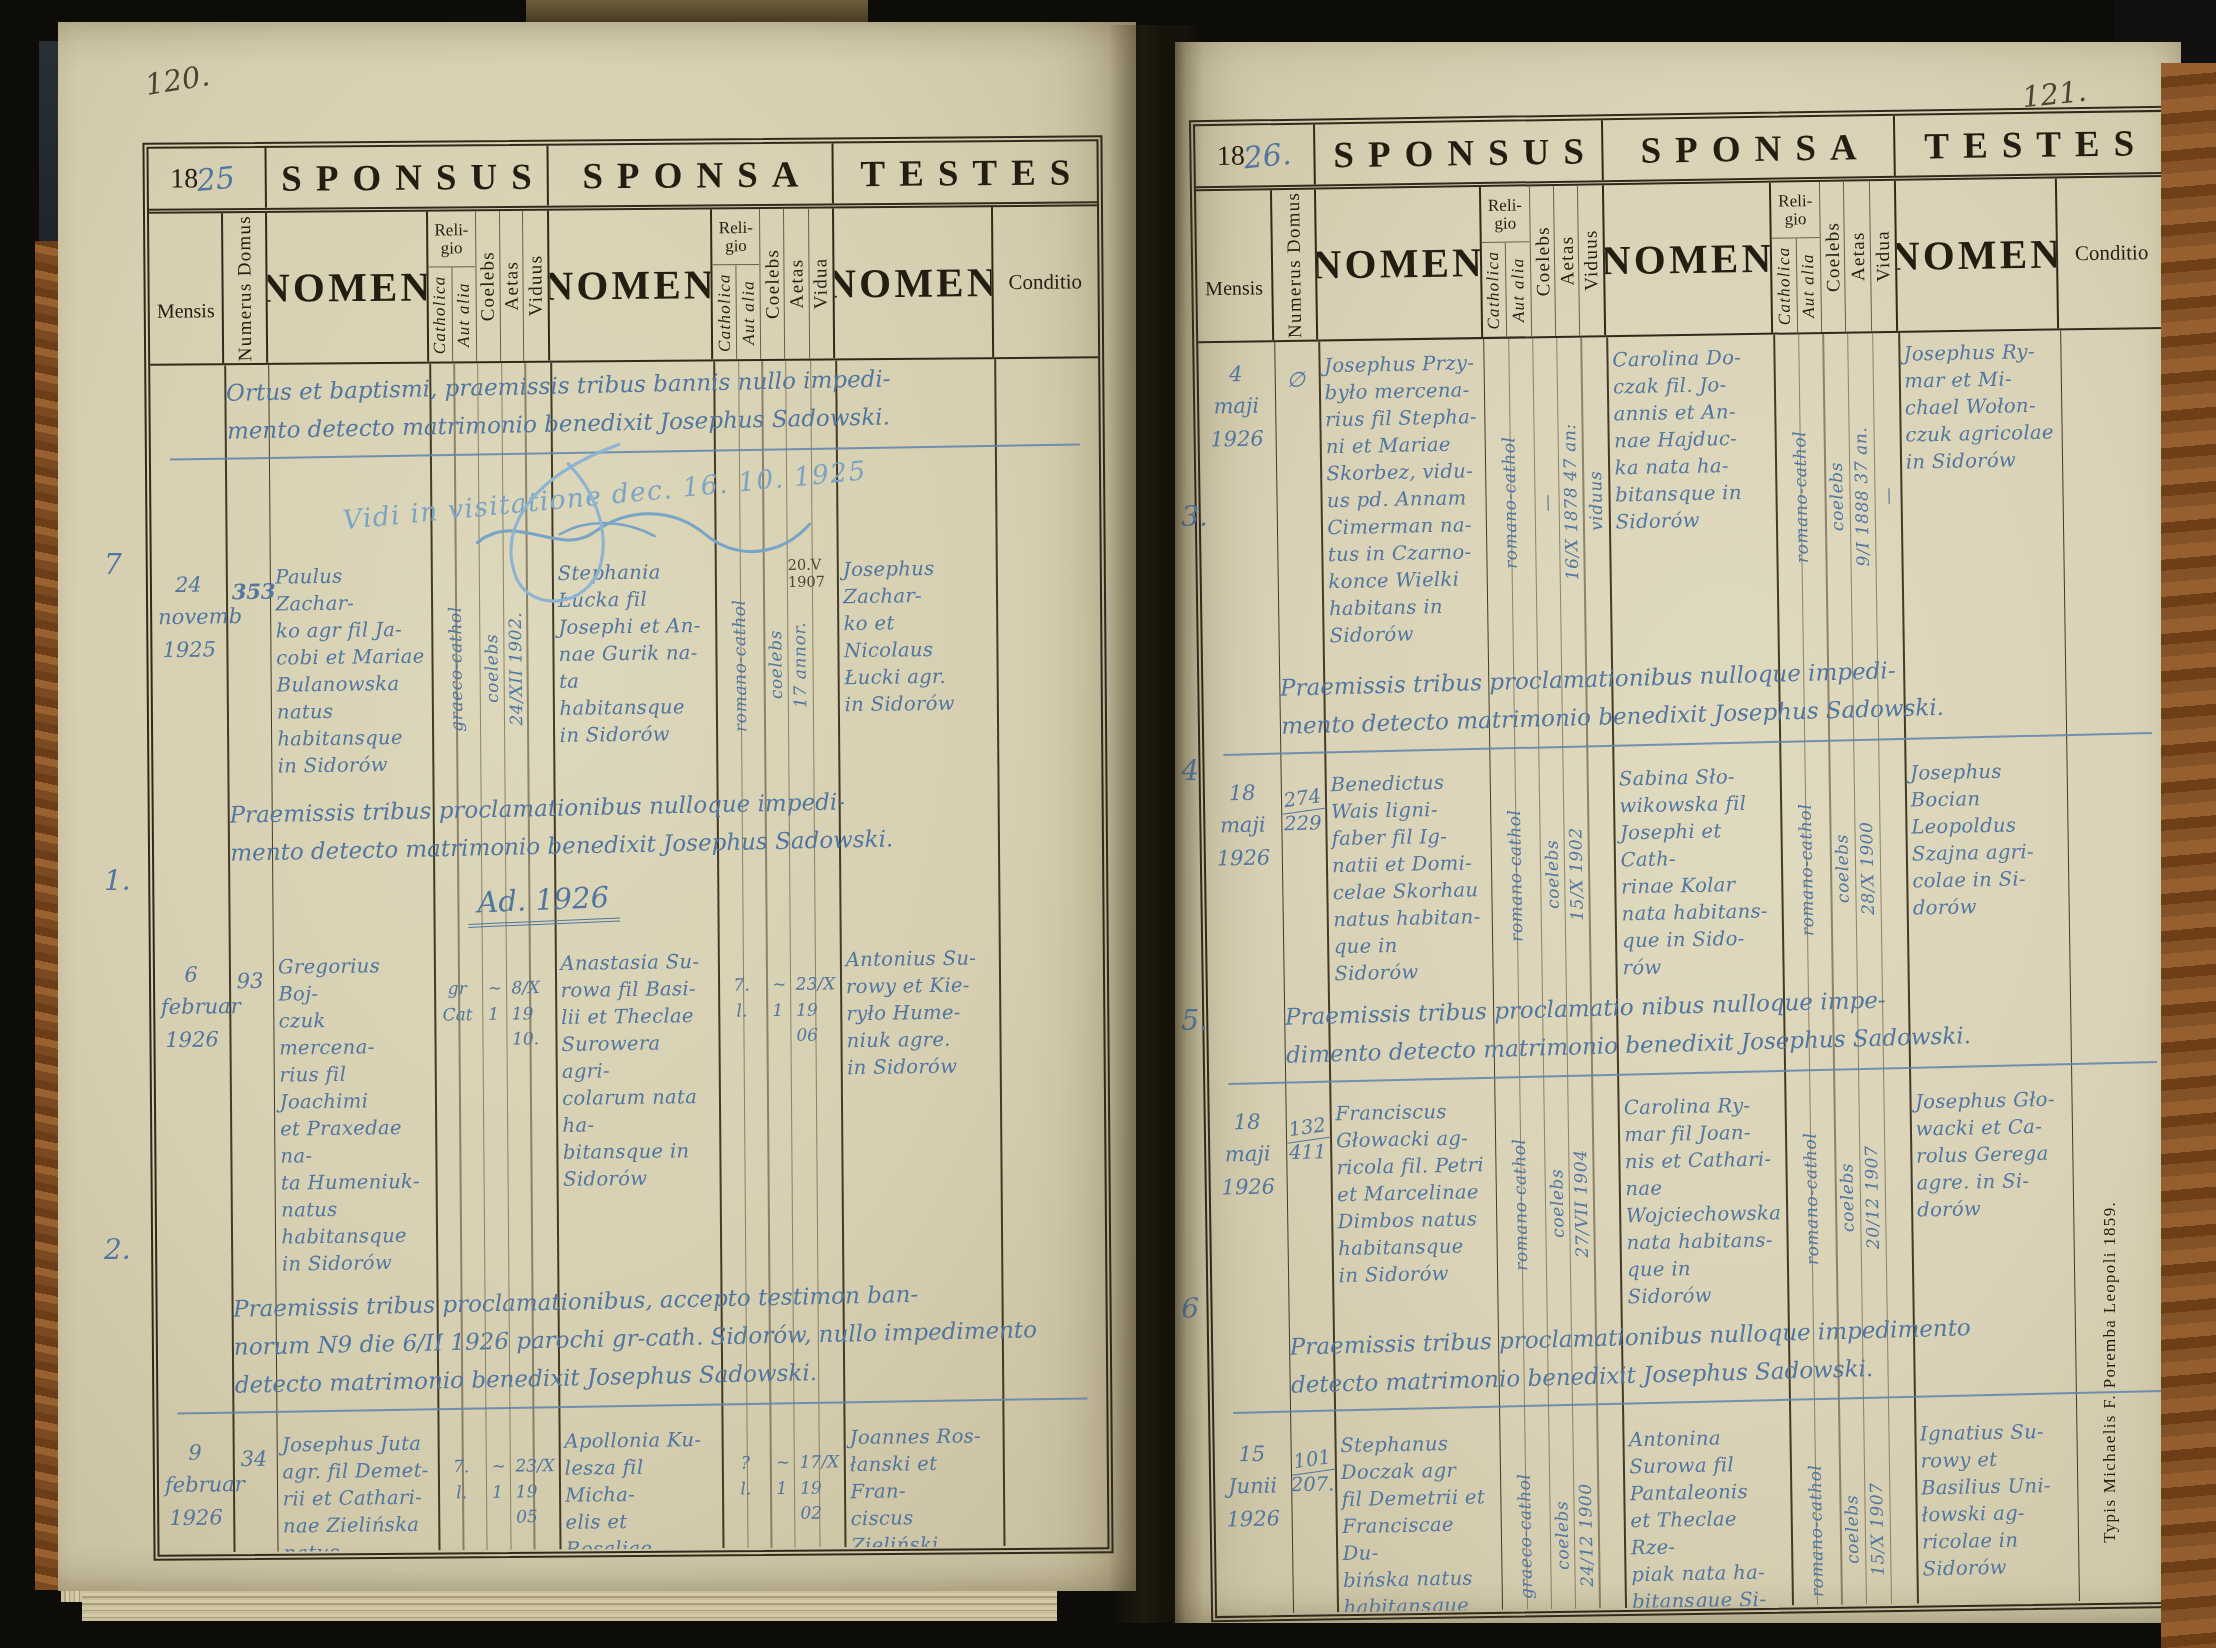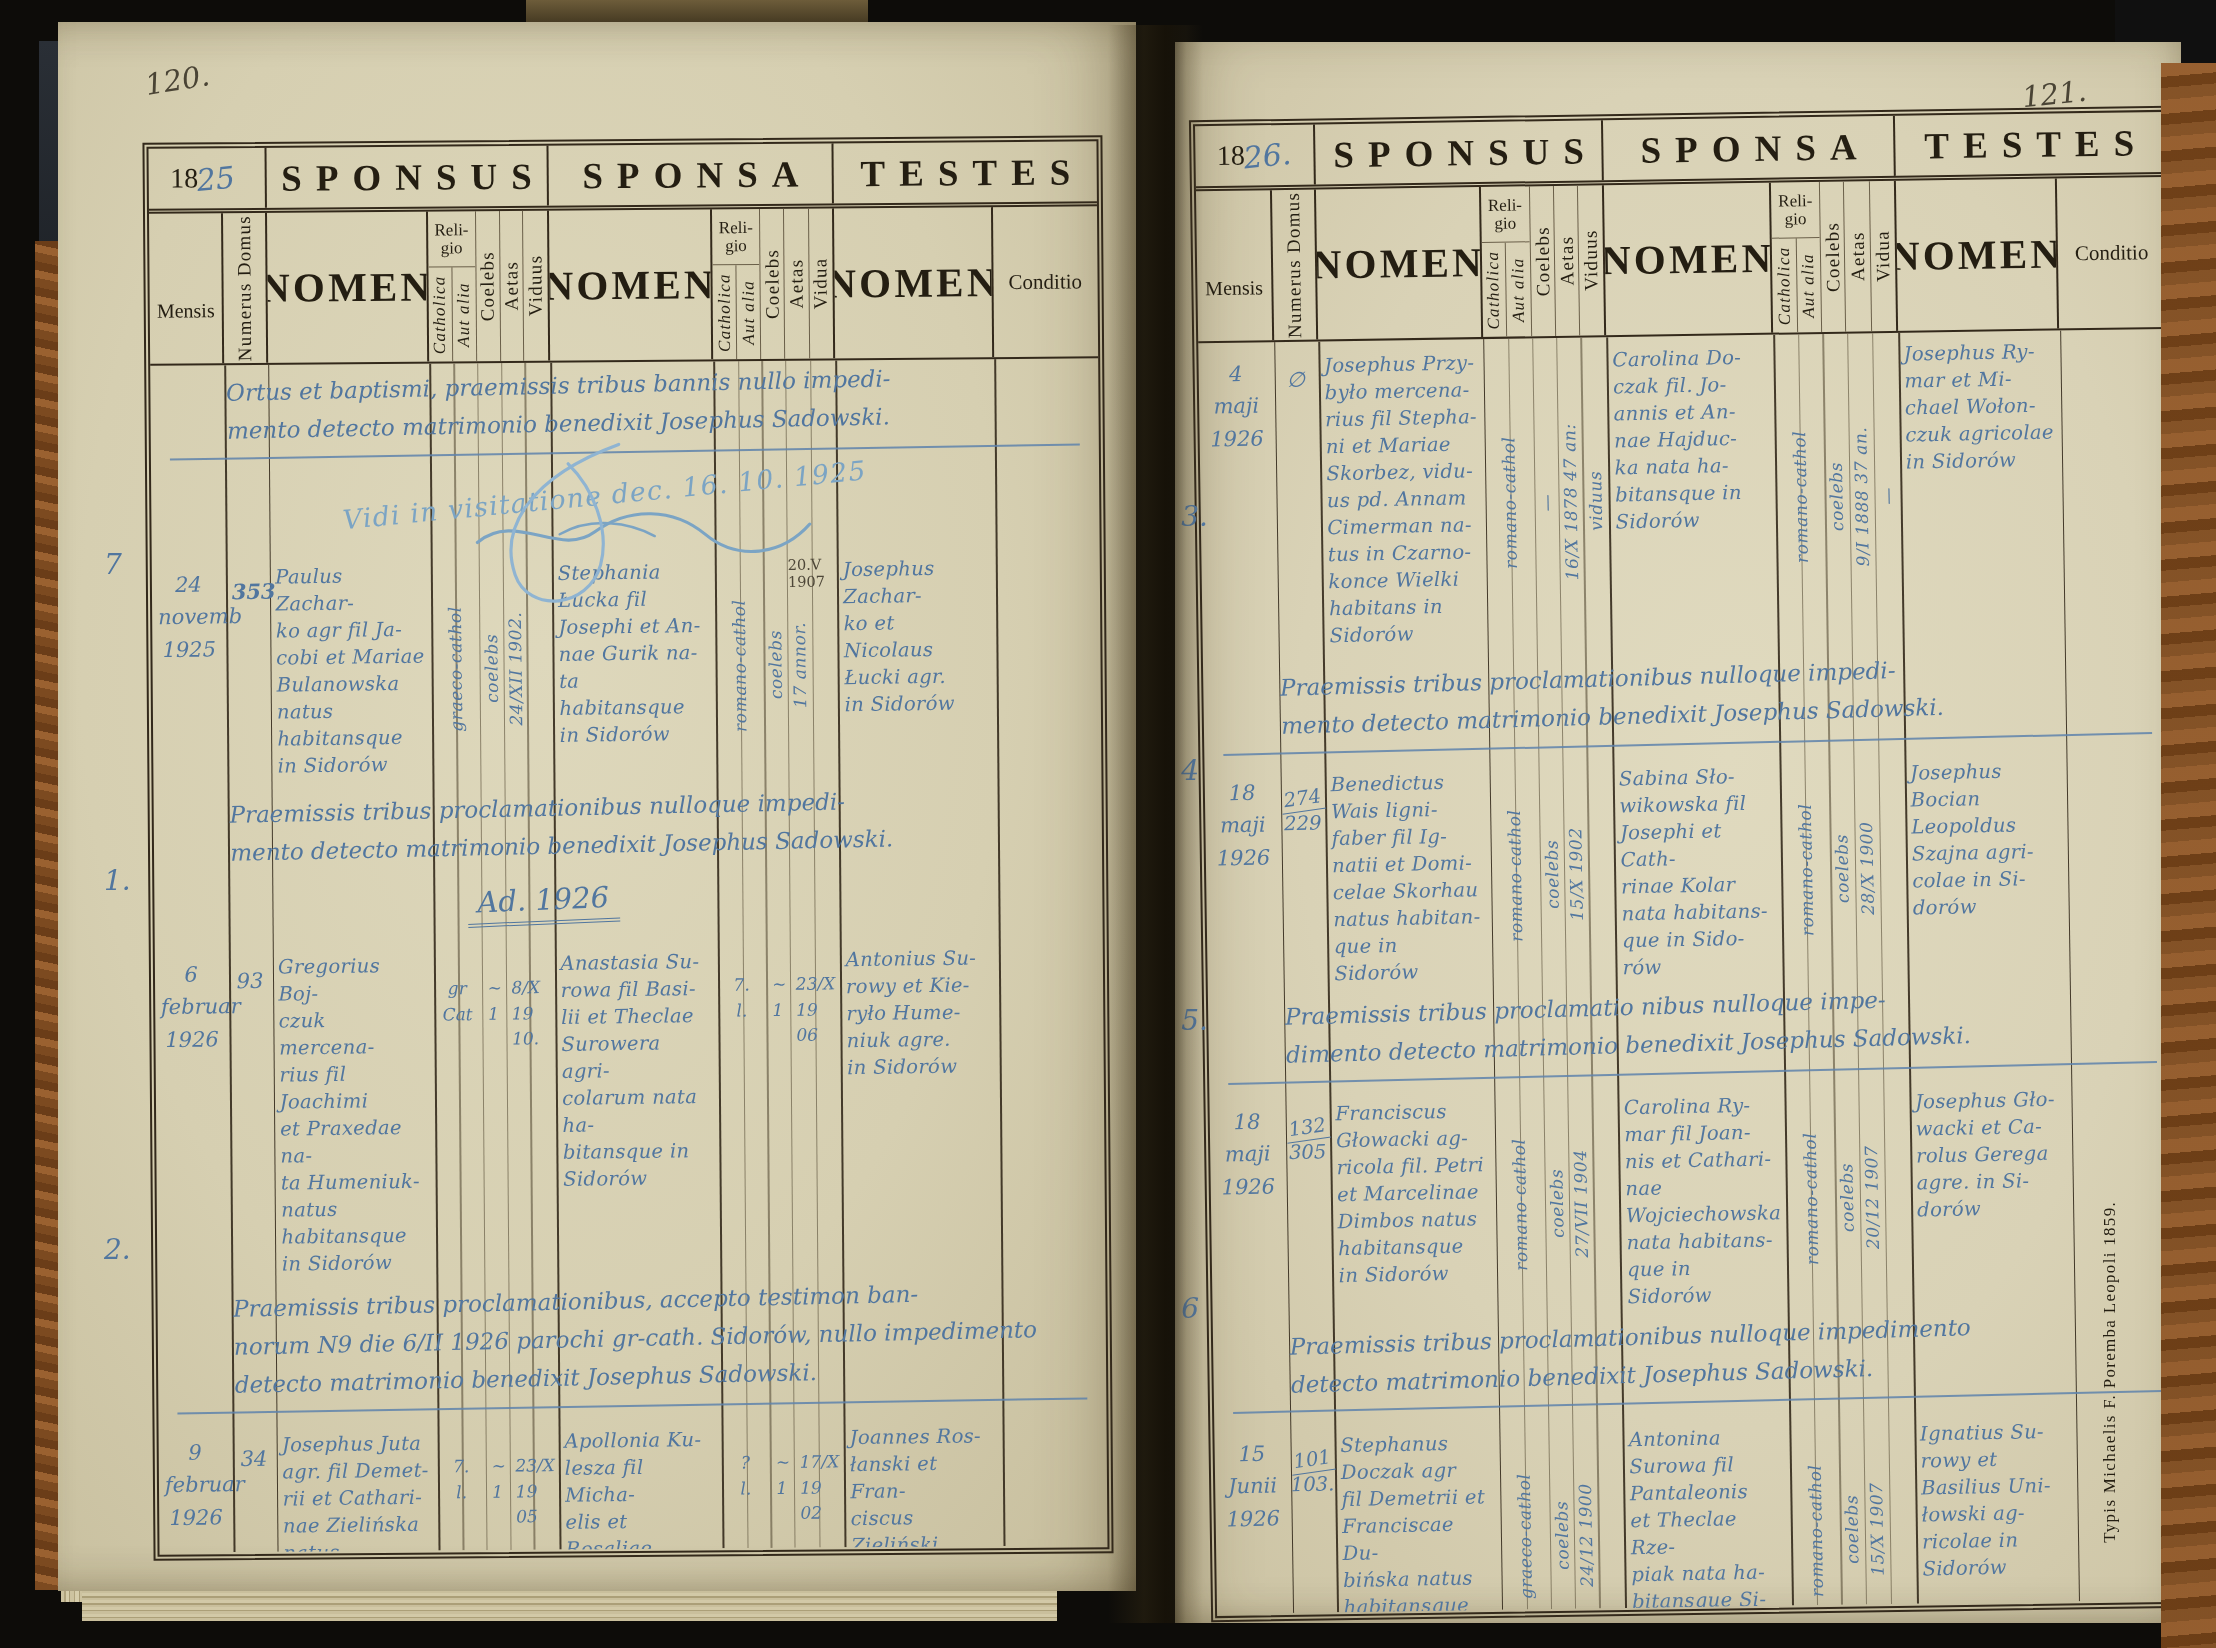--- a/index.html
+++ b/index.html
@@ -606,21 +606,21 @@
 dimento detecto matrimonio benedixit Josephus Sadowski.</div>
         <div class="sepline"></div>
 
         <div class="entry" style="margin-top:15px;min-height:190px">
           <div class="cell c-date hw pre">18
 maji
 1926</div>
           <div class="cell c-house hw">
               <span class="frac">
                 <i class="ft">132</i>
-                <i>305</i>
+                <i>411</i>
               </span>
             </div>
           <div class="cell c-sname hw name pre">Franciscus
 Głowacki ag-
 ricola fil. Petri
 et Marcelinae
 Dimbos natus
 habitansque
 in Sidorów</div>
           <div class="cell c-srel vcell">
@@ -660,21 +660,21 @@
 detecto matrimonio benedixit Josephus Sadowski.</div>
         <div class="sepline"></div>
 
         <div class="entry" style="margin-top:17.7px;min-height:196px">
           <div class="cell c-date hw pre">15
 Junii
 1926</div>
           <div class="cell c-house hw">
               <span class="frac">
                 <i class="ft">101</i>
-                <i>103.</i>
+                <i>207.</i>
               </span>
             </div>
           <div class="cell c-sname hw name pre">Stephanus
 Doczak agr
 fil Demetrii et
 Franciscae Du-
 bińska natus
 habitansque
 in Sidorów</div>
           <div class="cell c-srel vcell">

